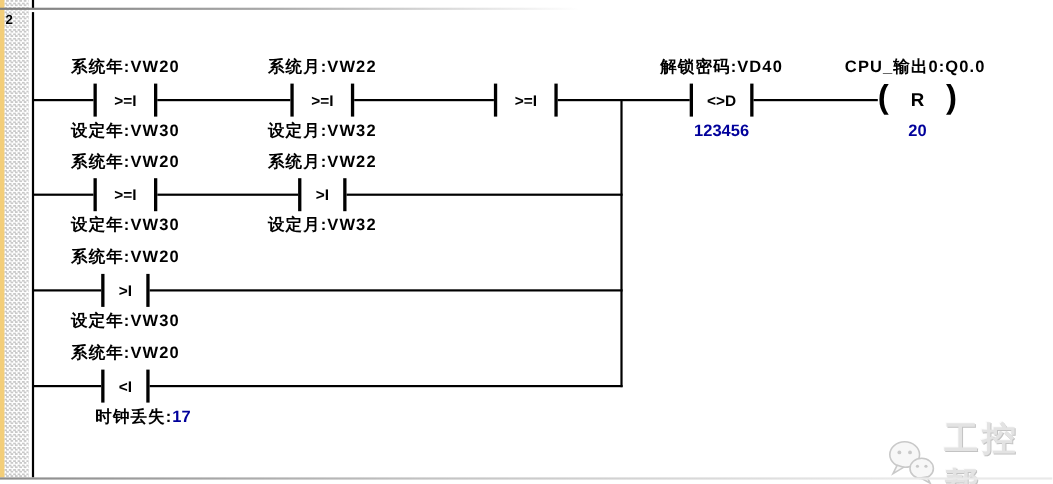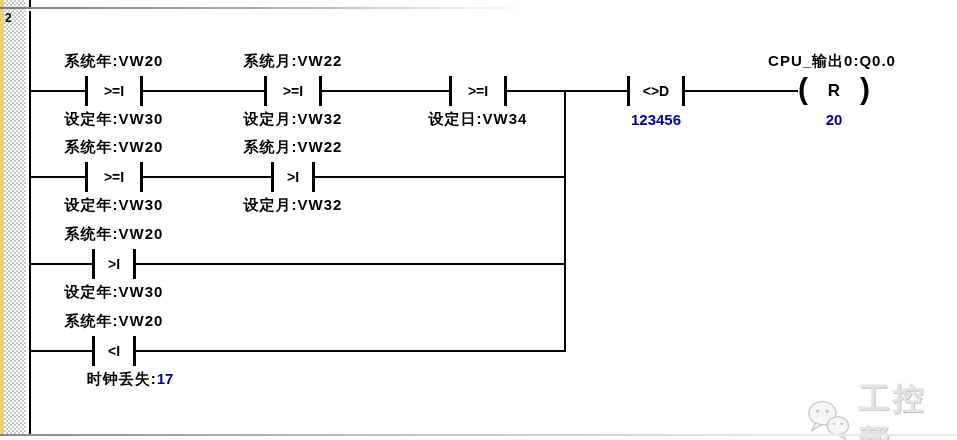--- a/index.html
+++ b/index.html
@@ -56,26 +56,26 @@
         <span class="op">&gt;=I</span>
         <span class="bar"></span>
       </div>
       <div class="lbl" style="left: 293px; top: 61px;"><span>系统月:VW22</span></div>
       <div class="lbl" style="left: 293px; top: 119px;"><span>设定月:VW32</span></div>
       <div class="contact" style="left: 449px; top: 76px; width: 58px;">
         <span class="bar"></span>
         <span class="op">&gt;=I</span>
         <span class="bar"></span>
       </div>
-      <div class="lbl" style="left: 478px; top: 119px;"><span>设定日:VW34</span></div>
       <div class="contact" style="left: 627px; top: 76px; width: 58px;">
         <span class="bar"></span>
         <span class="op">&lt;&gt;D</span>
         <span class="bar"></span>
       </div>
+      <div class="lbl" style="left: 656px; top: 61px;"><span>解锁密码:VD40</span></div>
       <div class="lbl" style="left: 656px; top: 119px;"><span class="val">123456</span></div>
       <div class="coil" style="left: 798px; top: 75px; width: 72px;">
         <span class="paren">(</span>
         <span class="cop">R</span>
         <span class="paren">)</span>
       </div>
       <div class="lbl" style="left: 832px; top: 61px;"><span>CPU_输出0:Q0.0</span></div>
       <div class="lbl" style="left: 834px; top: 119px;"><span class="val">20</span></div>
       <div class="contact" style="left: 85px; top: 162px; width: 58px;">
         <span class="bar"></span>

